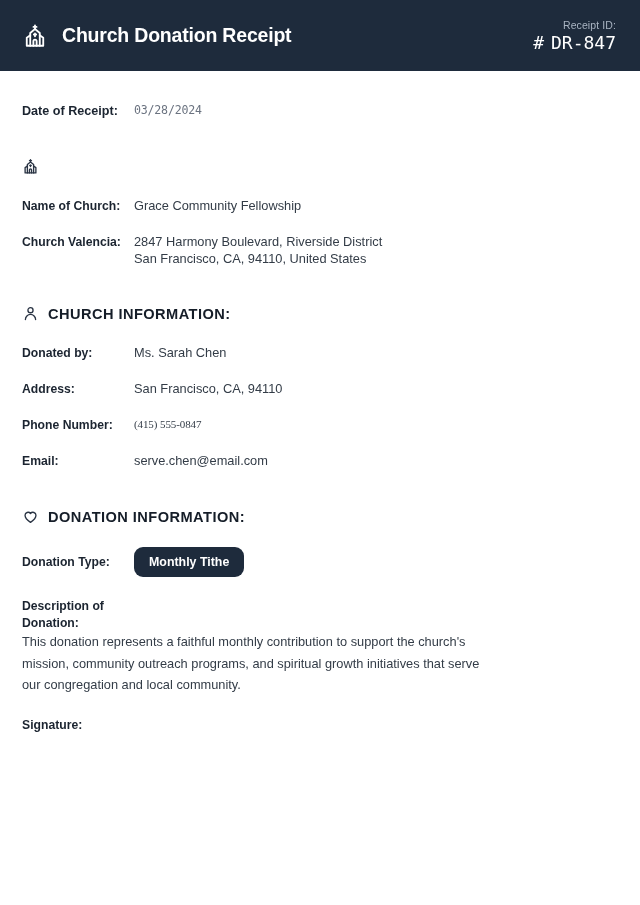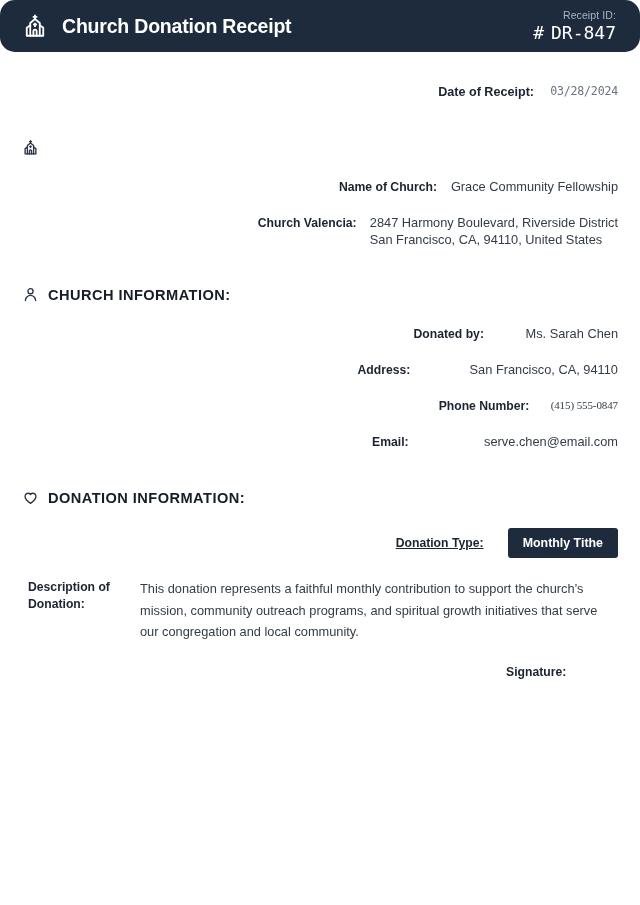--- a/index.html
+++ b/index.html
@@ -8,27 +8,26 @@
     width: 640px;
     height: 905px;
     background: #ffffff;
     font-family: "Liberation Sans", sans-serif;
     color: #1b2430;
     overflow: hidden;
   }
 
   
   .header {
-    height: 52px;
+    height: 71px;
     background: #1e2b3c;
     display: flex;
     align-items: center;
     justify-content: space-between;
     padding: 0 22px 0 22px;
-    border-radius: 15px;
   }
   .header-left {
     display: flex;
     align-items: center;
     gap: 14px;
   }
   .header-icon {
     width: 26px;
     height: 26px;
     display: block;
@@ -62,21 +61,20 @@
   .receipt-hash { margin-right: 7px; }
 
   
   .content {
     padding: 20px 22px 0 22px;
   }
 
   .row {
     display: flex;
     align-items: flex-start;
-    justify-content: flex-end;
   }
   .row-label {
     width: 112px;
     flex: none;
     font-size: 12.2px;
     font-weight: bold;
     color: #1b2430;
     line-height: 17px;
     padding-top: 1px;
   }
@@ -123,35 +121,35 @@
   .field-row:last-child { margin-bottom: 0; }
 
   
   .badge {
     display: inline-block;
     background: #1e2b3c;
     color: #ffffff;
     font-size: 12.4px;
     font-weight: bold;
     padding: 9px 15px;
-    border-radius: 3px;
+    border-radius: 9px;
     line-height: 1;
     white-space: nowrap;
   }
   .badge-row { align-items: center; margin-bottom: 20px; }
-  .badge-row .row-label { padding-top: 0; text-decoration: underline; }
+  .badge-row .row-label { padding-top: 0; }
 
   .desc-row .row-label { line-height: 16.5px; }
   .desc-value {
     max-width: 478px;
     line-height: 21.5px;
     font-size: 12.8px;
     color: #333c47;
   }
-  .desc-row { margin-bottom: 20px; }
+  .desc-row { margin-bottom: 20px; flex-direction: column; }
 
   .mono-value {
     font-family: Liberation Serif, serif;
     font-size: 11px;
     letter-spacing: -0.1px;
     color: #333c47;
   }
   .signature-row { margin-top: 20px; }
   .signature-value { min-height: 17px; }
 </style>

